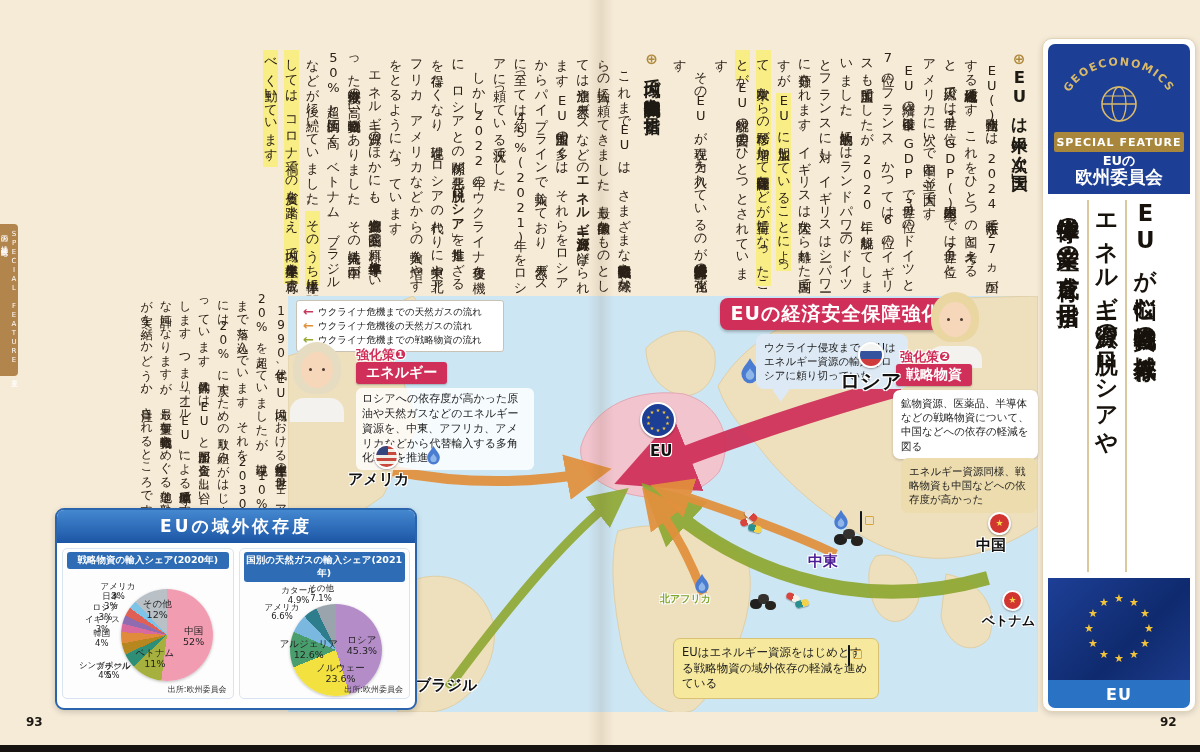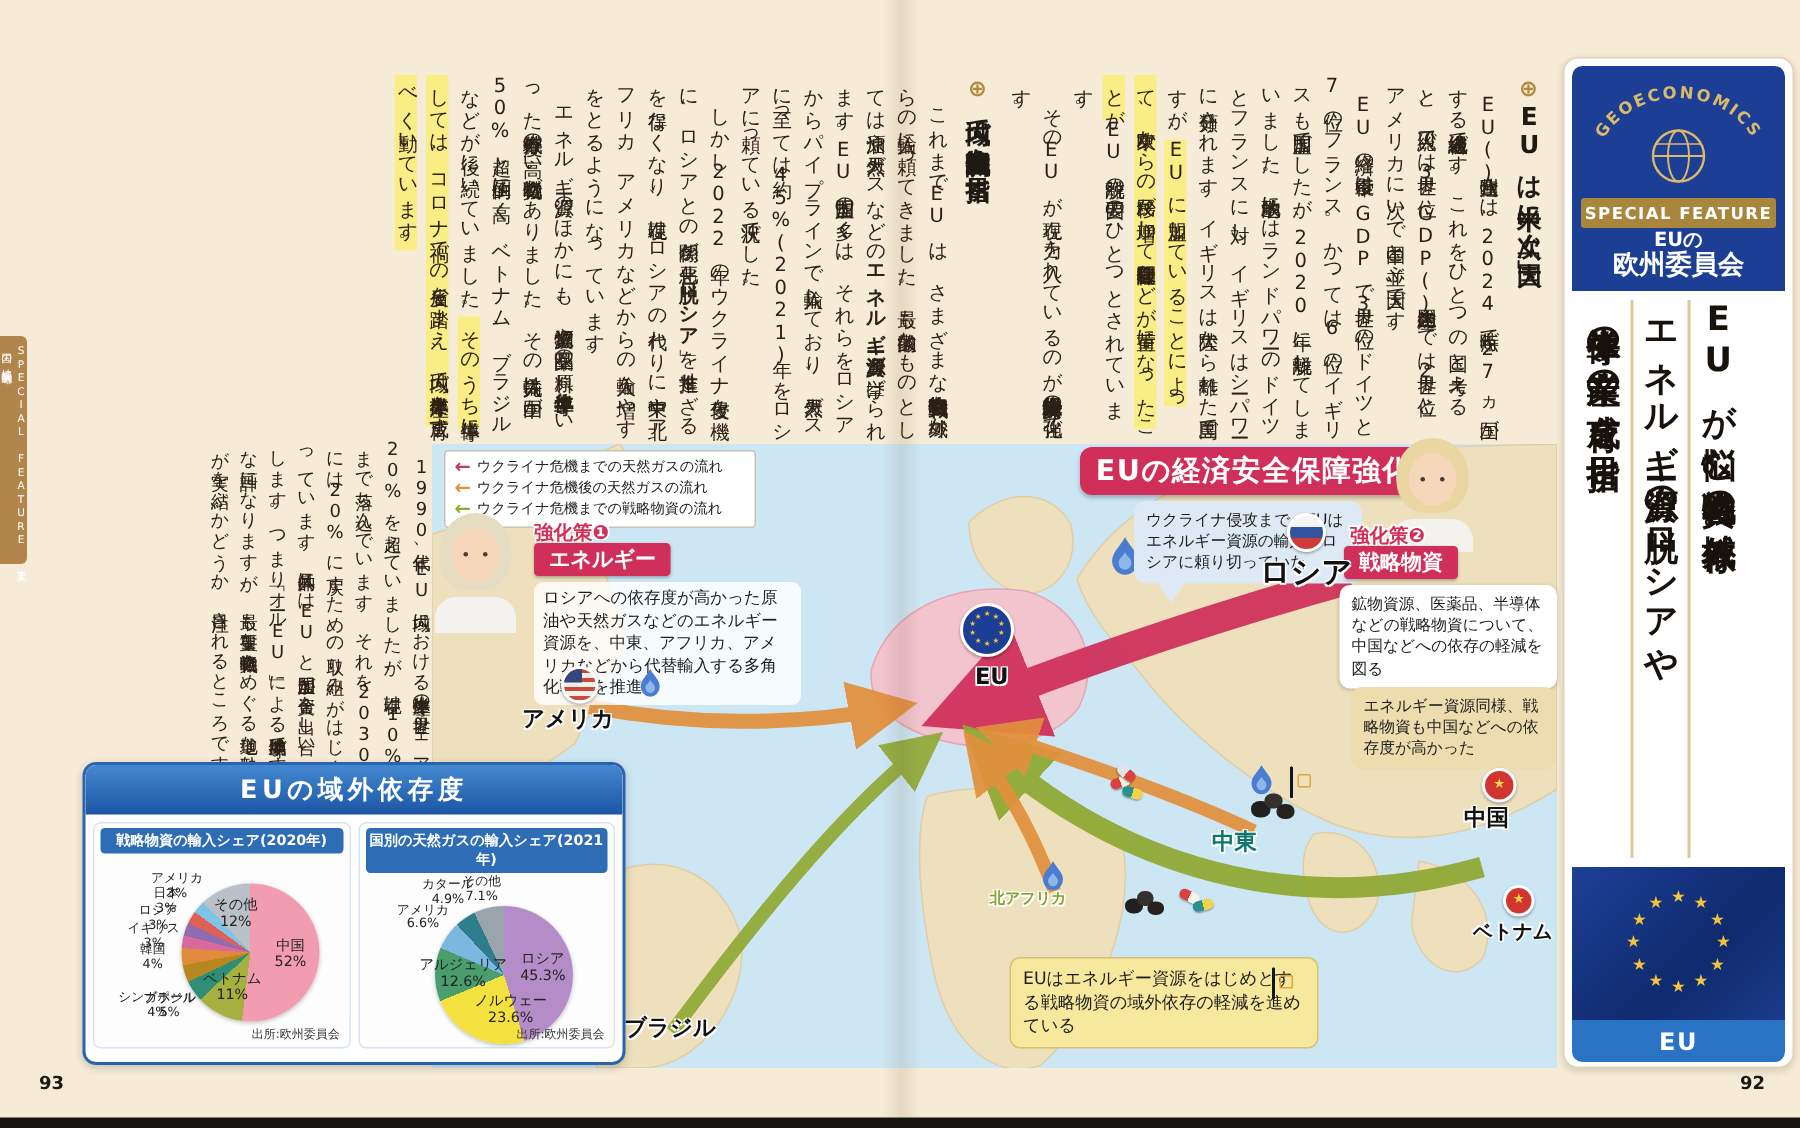--- a/index.html
+++ b/index.html
@@ -48,21 +48,21 @@
   .card-white { background:#fff; box-shadow:0 1px 3px rgba(0,0,0,.2);}
   .card-tan { background:#ecdcae; }
   .card-yellow { background:#f6e89c; border:1px solid #d9c173; font-size:11.5px;}
   .speech-bubble { position:absolute; left:468px; top:38px; width:152px; background:#dde9f4; border-radius:8px;
     padding:6px 8px; font-size:10.5px; line-height:1.35; z-index:8; color:#1d1d1d;}
   .speech-bubble::after { content:""; position:absolute; left:18px; bottom:-8px; width:14px; height:14px;
     background:#dde9f4; transform:rotate(55deg) skew(20deg);}
 
   .map-label { position:absolute; font-weight:700; color:#111; z-index:8;
     text-shadow:1px 1px 0 #fff,-1px 1px 0 #fff,1px -1px 0 #fff,-1px -1px 0 #fff;}
-  .map-label.orange { color:#0f766e; } .map-label.green { color:#7fa52f; }
+  .map-label.orange { color:#4c1d95; } .map-label.green { color:#7fa52f; }
 
   .flag { position:absolute; border-radius:50%; border:2px solid #fff; box-shadow:0 1px 2px rgba(0,0,0,.35);
     z-index:8; overflow:hidden; display:flex; align-items:center; justify-content:center;}
   .flag-us { background:repeating-linear-gradient(180deg,#c8493e 0 3px,#f2efe8 3px 6px); }
   .flag-us::before { content:""; position:absolute; left:0; top:0; width:55%; height:45%; background:#33477e;}
   .flag-ru { background:linear-gradient(180deg,#f4f4f2 0 34%,#34539e 34% 67%,#cf3b3b 67%);}
   .flag-red { background:#d23430; color:#f7d64a; font-size:9px; line-height:1;}
   .flag-eu { background:#1c3e94; position:absolute;}
   .star-ring { position:relative; }
   .star { position:absolute; color:#f2c43d; transform:translate(-50%,-50%); line-height:1;}

